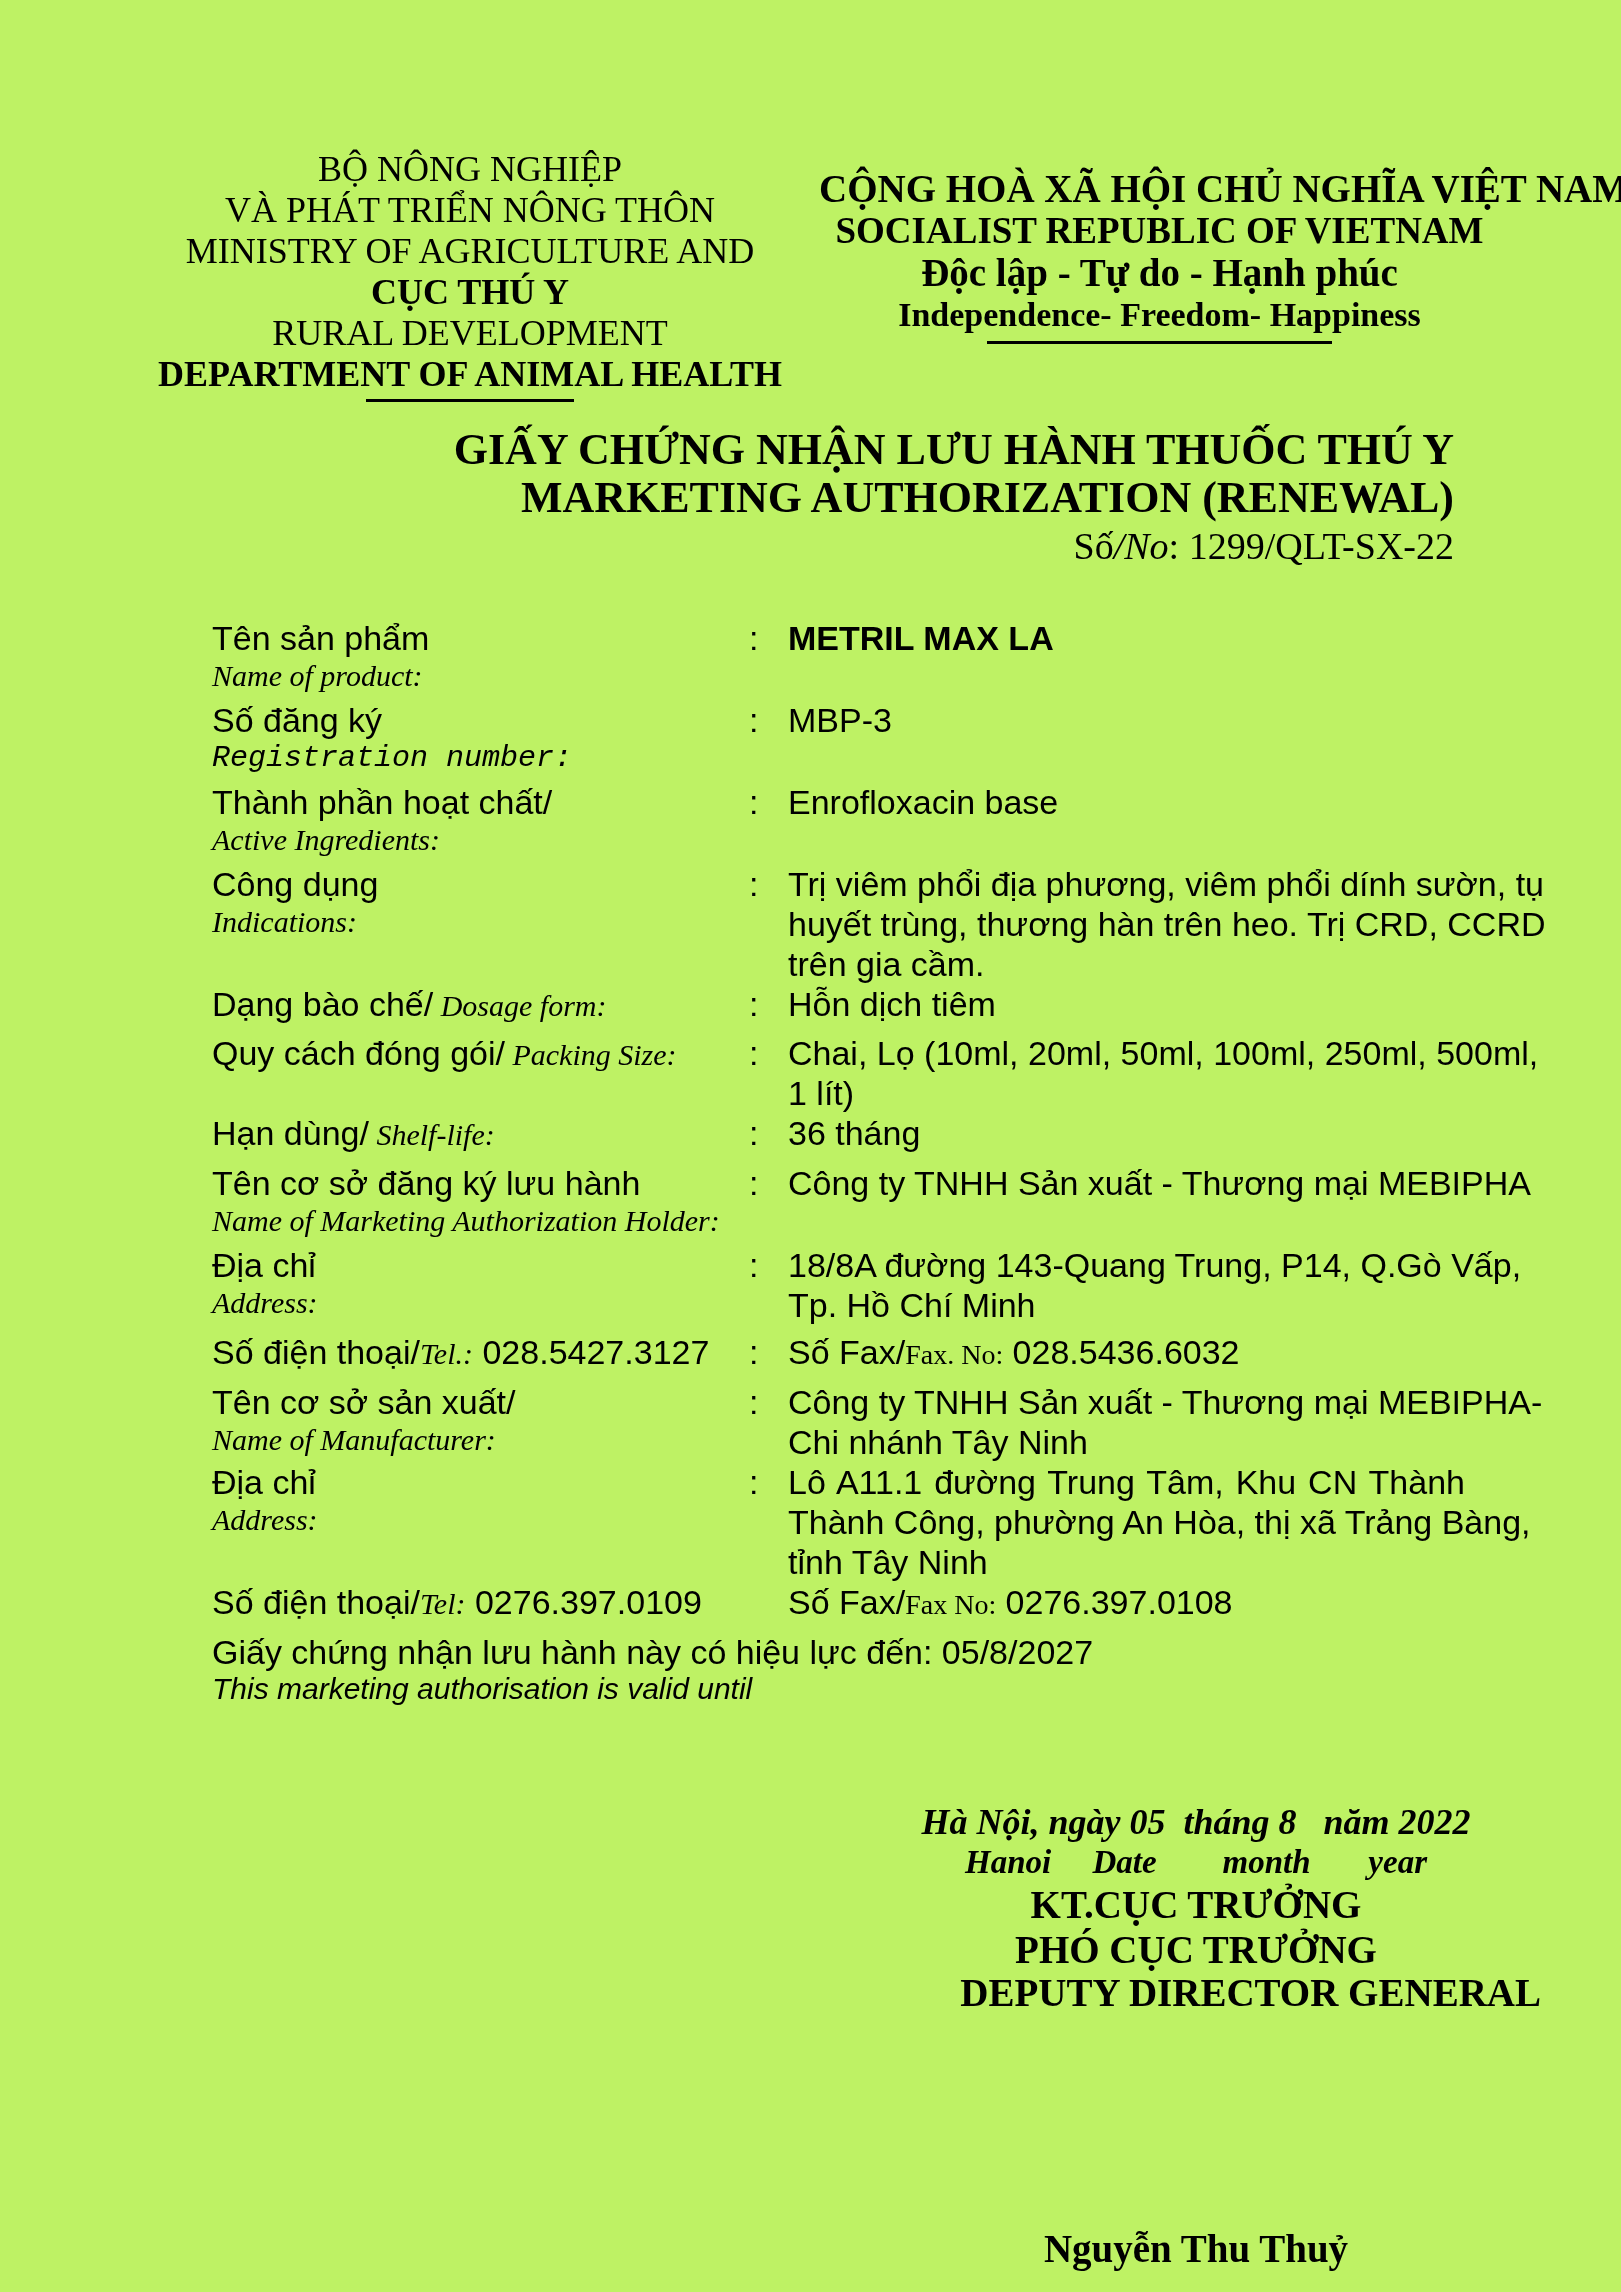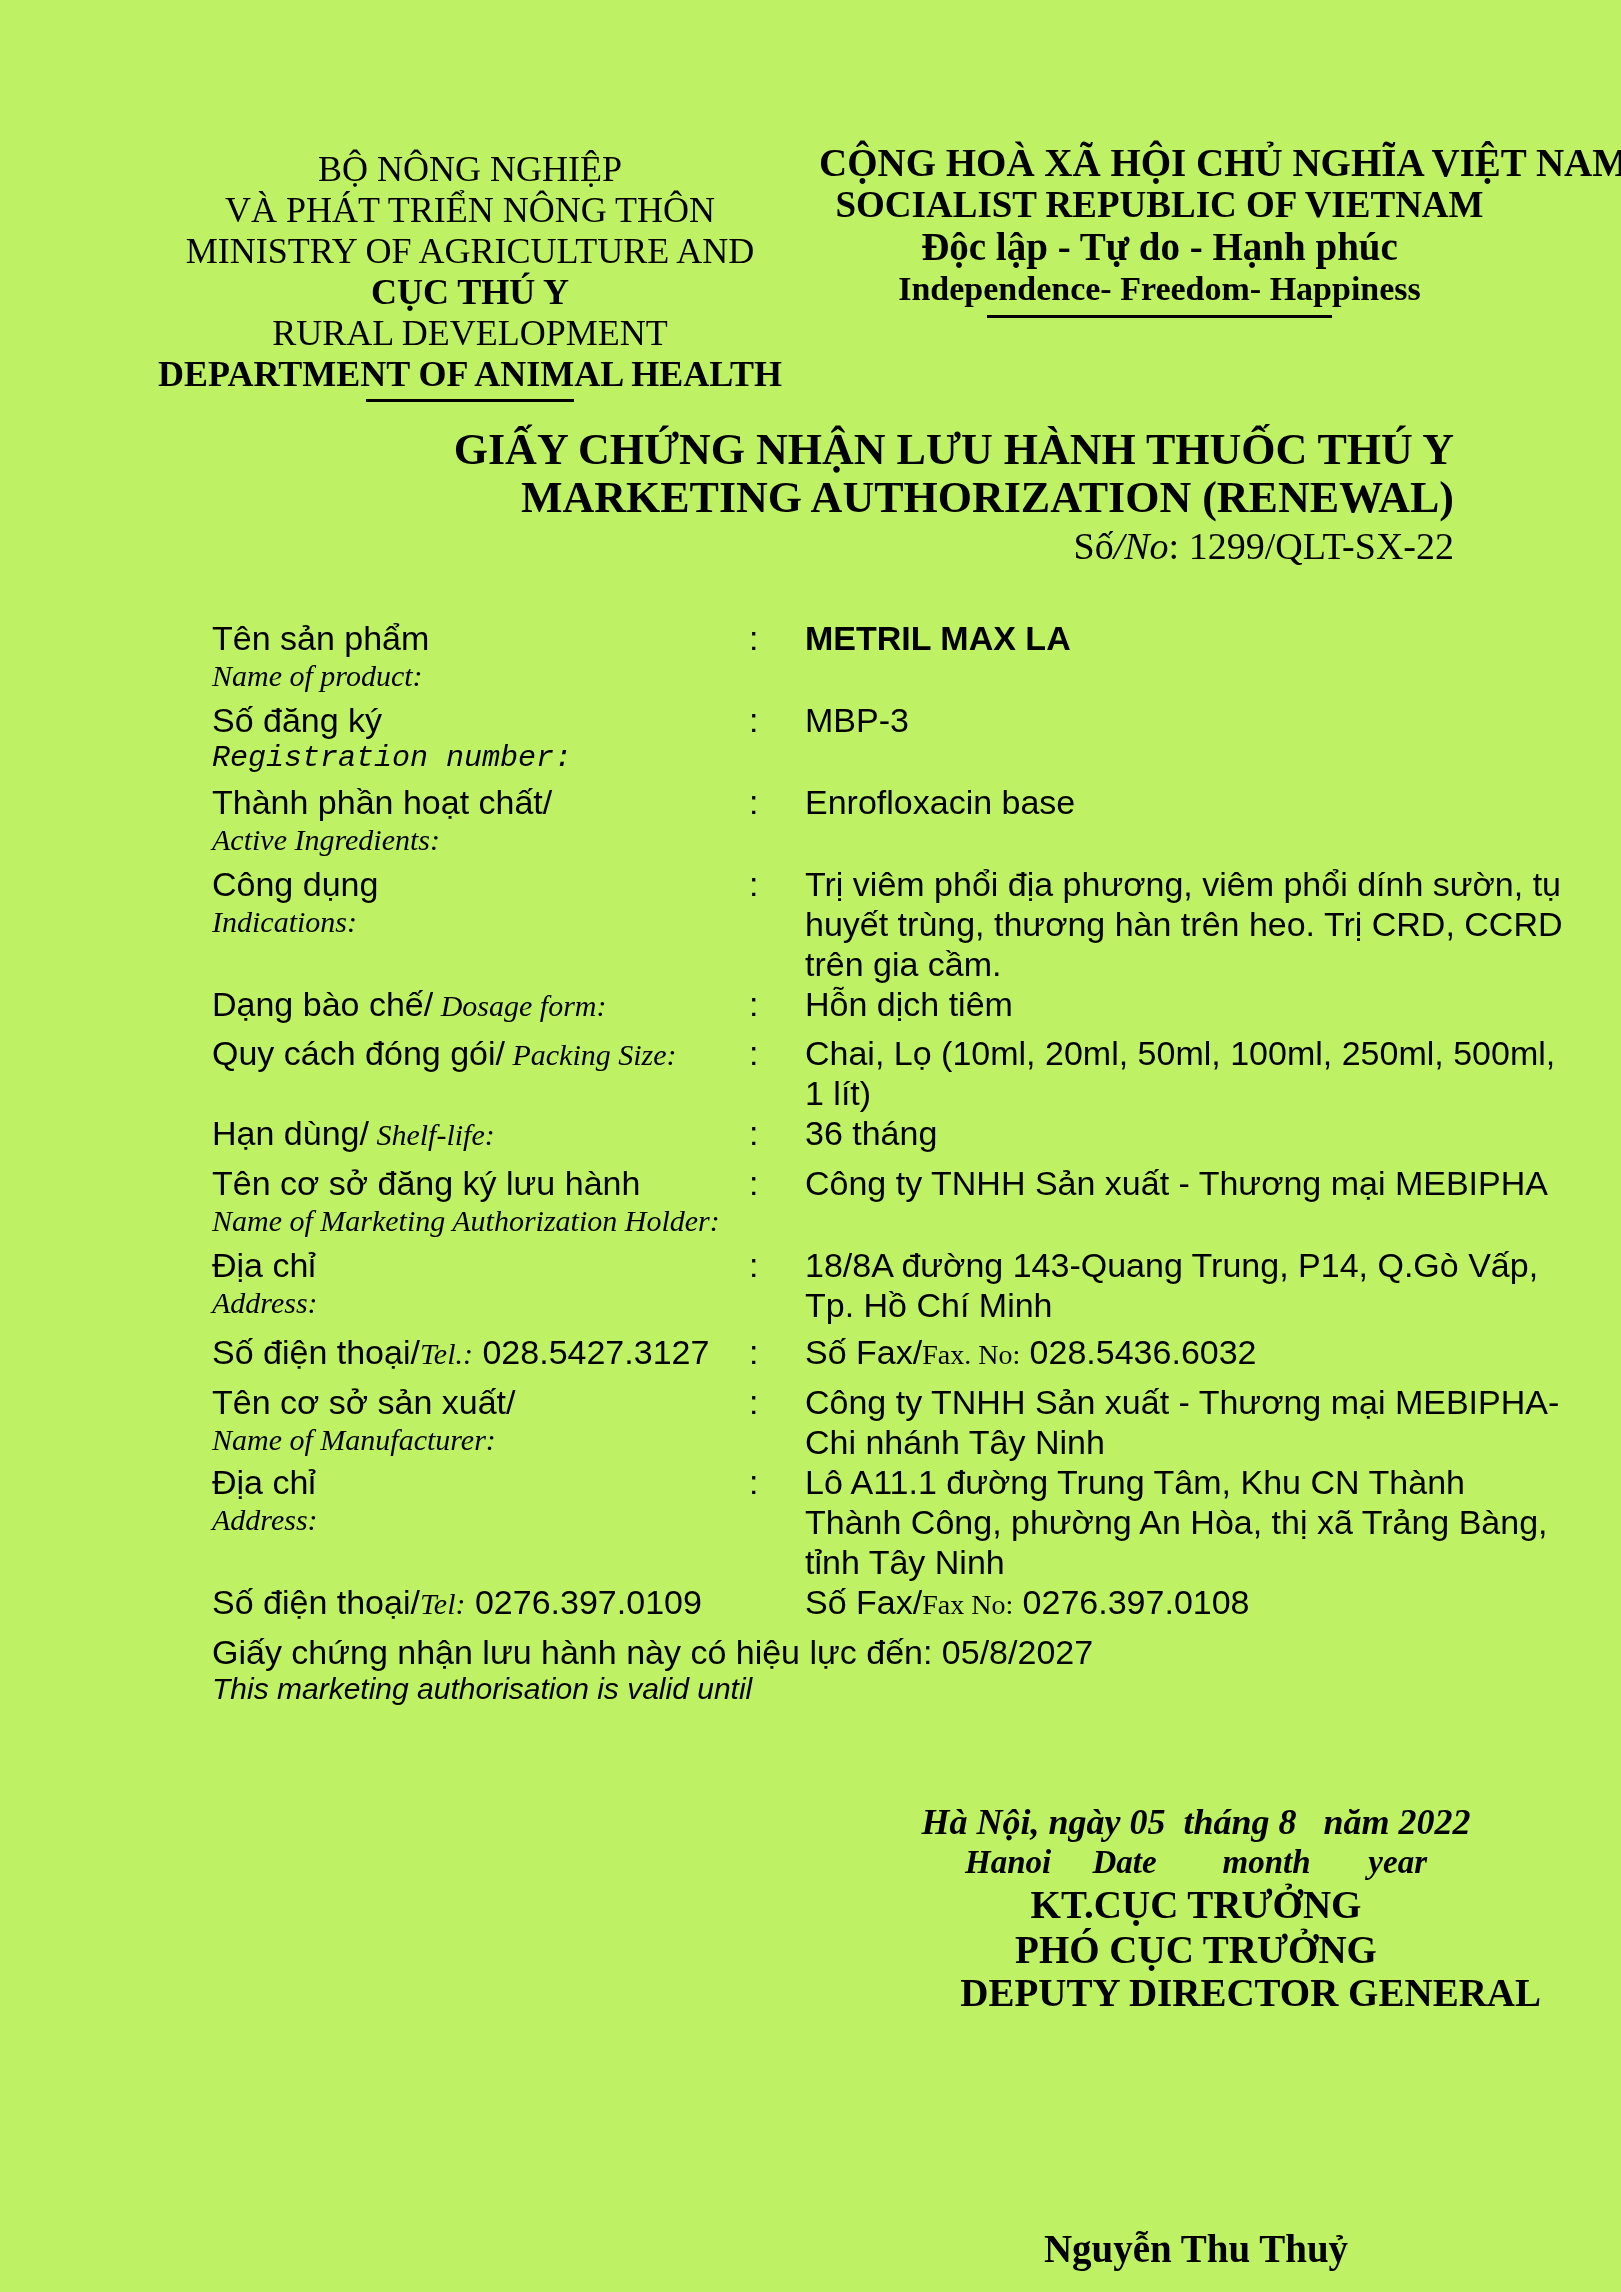--- a/index.html
+++ b/index.html
@@ -5,21 +5,21 @@
   html,body{margin:0;padding:0;background:#fff;}
   .page{position:relative;width:1622px;height:2293px;background:#bef264;color:#000;overflow:hidden;
         font-family:"Liberation Sans",sans-serif;}
 
   
   .header-left{position:absolute;left:134px;top:149px;width:672px;text-align:center;
     font-family:"Liberation Serif",serif;font-size:36px;line-height:41px;white-space:nowrap;}
   .header-left .hl-line.b{font-weight:bold;}
   .hl-underline{width:208px;border-bottom:3.6px solid #000;margin:3.6px auto 0;}
 
-  .header-right{position:absolute;left:819px;top:142px;width:681px;text-align:center;
+  .header-right{position:absolute;left:819px;top:168px;width:681px;text-align:center;
     font-family:"Liberation Serif",serif;font-weight:bold;white-space:nowrap;}
   .header-right .hr-line{line-height:42px;}
   .header-right .hr-line.r1{font-size:39px;}
   .header-right .hr-line.r2{font-size:37px;}
   .header-right .hr-line.r3{font-size:39px;}
   .header-right .hr-line.r4{font-size:34px;}
   .hr-underline{width:345px;border-bottom:3.6px solid #000;margin:5.4px auto 0;}
 
   
   .title-block{position:absolute;left:202px;top:426px;width:1252px;text-align:right;
@@ -34,21 +34,21 @@
   #fields .row:nth-child(4),
   #fields .row:nth-child(6),
   #fields .row:nth-child(11),
   #fields .row:nth-child(12){margin-bottom:0;}
   .label-main{font-family:"Liberation Sans",sans-serif;line-height:40px;white-space:nowrap;}
   .sublabel{font-family:"Liberation Serif",serif;font-style:italic;font-size:30px;line-height:34px;
             margin-top:0.9px;white-space:nowrap;}
   .sublabel.sans{font-family:Liberation Mono, monospace;}
   .sub-inline{font-family:"Liberation Serif",serif;font-style:italic;font-size:30px;}
   .colon{font-family:"Liberation Sans",sans-serif;line-height:40px;}
-  .value{font-family:"Liberation Sans",sans-serif;line-height:40px;margin-left:17px;}
+  .value{font-family:"Liberation Sans",sans-serif;line-height:40px;}
   .value .vline{white-space:nowrap;}
   .value .vline.justify{white-space:normal;text-align:justify;text-align-last:justify;}
   .value.bold{font-weight:bold;}
   .t-sans{font-family:"Liberation Sans",sans-serif;}
   .t-serif-italic{font-family:"Liberation Serif",serif;font-style:italic;font-size:30px;}
   .t-serif-small{font-family:"Liberation Serif",serif;font-size:28px;}
   .full-main{font-family:"Liberation Sans",sans-serif;line-height:40px;white-space:nowrap;}
   .full-sub{font-family:Liberation Sans, sans-serif;font-style:italic;font-size:30px;line-height:34px;}
 
   

